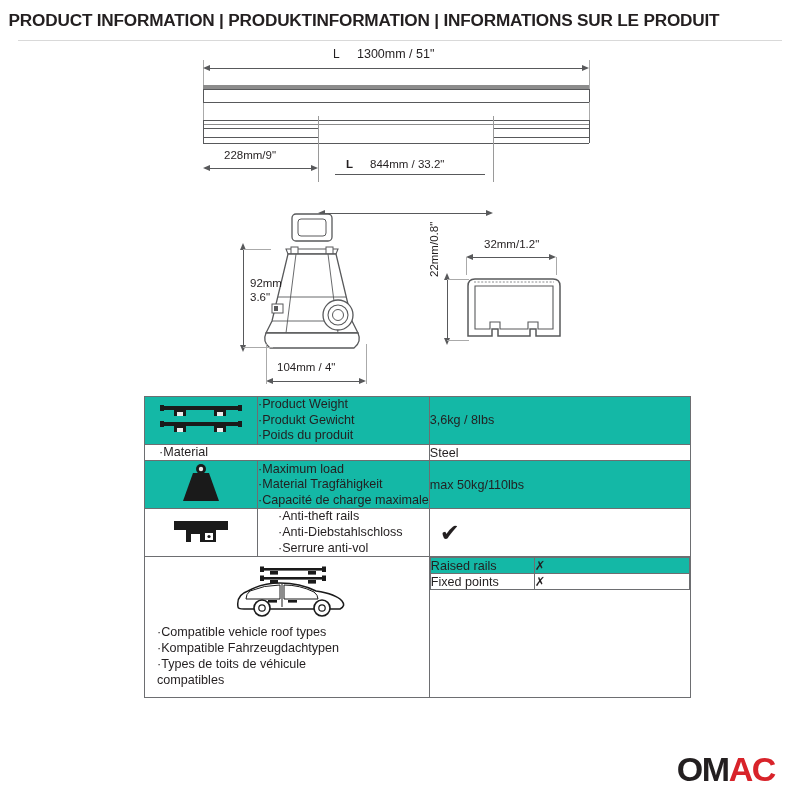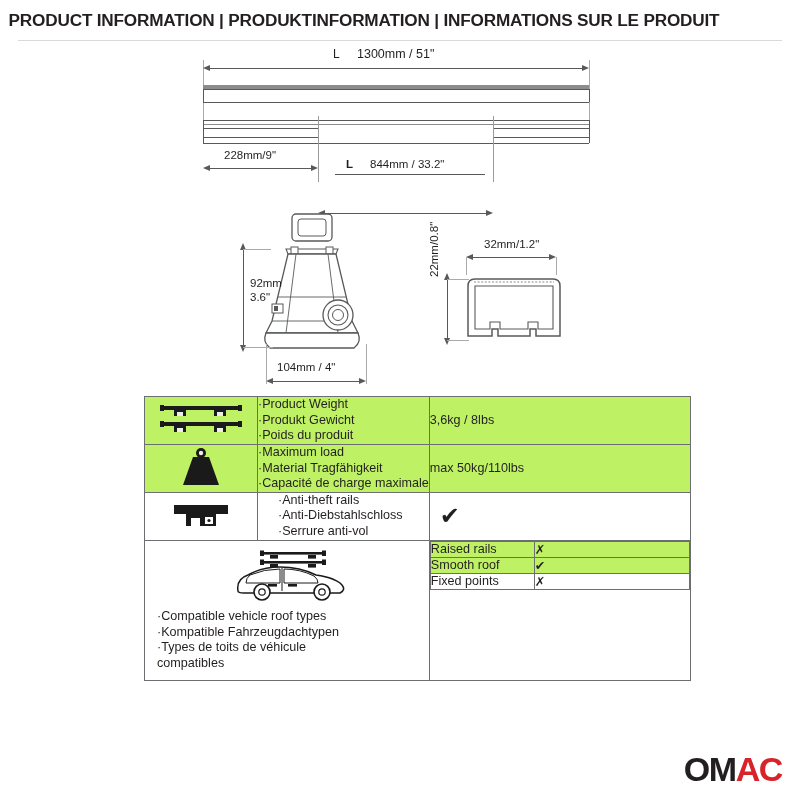--- a/index.html
+++ b/index.html
@@ -33,37 +33,37 @@
   
   #spec-table{
     position:absolute;left:144px;top:396px;width:547px;
     border:1px solid #6d6e71;border-collapse:collapse;
     background:#fff;
   }
   #spec-table td{
     border:1px solid #6d6e71;padding:0;vertical-align:middle;
     font-size:12.6px;color:#231f20;
   }
-  .row-shade{background:#bef264;padding-left:36px;}
+  .row-shade{background:#14b8a6;padding-left:36px;}
   .row-plain{background:#ffffff;}
   .cell-icon{width:112px;text-align:center;}
   .cell-label{padding:5px 6px 5px 4px;line-height:1.24;}
   .cell-value{padding:6px 0 6px 11px;font-size:13.4px;}
   .lbl-line{white-space:nowrap;}
   .lbl-wrap{white-space:normal;}
   .sub-table{width:100%;border-collapse:collapse;}
   .sub-table td{border:none;border-bottom:1px solid #6d6e71;}
   .sub-table tr:last-child td{border-bottom:none;}
   .sub-name{width:103px;padding:9px 0 9px 10px;border-right:1px solid #6d6e71 !important;font-size:12.6px;}
   .sub-mark{padding:9px 0 9px 10px;font-size:13px;font-weight:bold;}
   .mark-yes{font-weight:bold;}
   .mark-no{font-weight:bold;font-style:italic;}
 
   
-  #logo{position:absolute;right:18px;bottom:14px;font-size:34px;font-weight:bold;
+  #logo{position:absolute;right:25px;bottom:14px;font-size:34px;font-weight:bold;
         letter-spacing:-1.4px;line-height:1;}
   #logo .o{color:#231f20;}
   #logo .m{color:#231f20;}
   #logo .ac{color:#d8232a;}
 </style>
 </head>
 <body>
 
 <div id="header-title">PRODUCT INFORMATION | PRODUKTINFORMATION | INFORMATIONS SUR LE PRODUIT</div>
 <div id="header-rule"></div>
@@ -195,20 +195,26 @@
         </svg>
       </td>
       <td class="cell-label" style="width:129px;">
         <div class="lbl-line">·Product Weight</div>
         <div class="lbl-line">·Produkt Gewicht</div>
         <div class="lbl-line">·Poids du produit</div>
       </td>
       <td class="cell-value">3,6kg / 8lbs</td>
     </tr>
 
+    <tr class="row-plain">
+      <td class="cell-label" colspan="2" style="padding-left:14px;">
+        <div class="lbl-line">·Material</div>
+      </td>
+      <td class="cell-value">Steel</td>
+    </tr>
 
     <tr class="row-shade">
       <td class="cell-icon">
         <svg width="60" height="44">
           <circle cx="30" cy="8" r="5" fill="#1a1a1a"></circle>
           <circle cx="30" cy="8" r="2.2" fill="#ececec"></circle>
           <path d="M22 12 L38 12 L48 40 L12 40 Z" fill="#1a1a1a"></path>
         </svg>
       </td>
       <td class="cell-label">
@@ -271,24 +277,20 @@
           <div class="lbl-wrap" style="max-width:210px;">·Types de toits de véhicule compatibles</div>
         </div>
       </td>
       <td style="padding:0;vertical-align:top;margin-top:12px;">
         <table class="sub-table">
           <tbody>
             <tr class="row-shade">
               <td class="sub-name">Raised rails</td>
               <td class="sub-mark mark-no">✗</td>
             </tr>
-            <tr class="row-shade">
-              <td class="sub-name">Smooth roof</td>
-              <td class="sub-mark mark-yes">✔</td>
-            </tr>
             <tr class="row-plain">
               <td class="sub-name">Fixed points</td>
               <td class="sub-mark mark-no">✗</td>
             </tr>
           </tbody>
         </table>
       </td>
     </tr>
   </tbody>
 </table>

